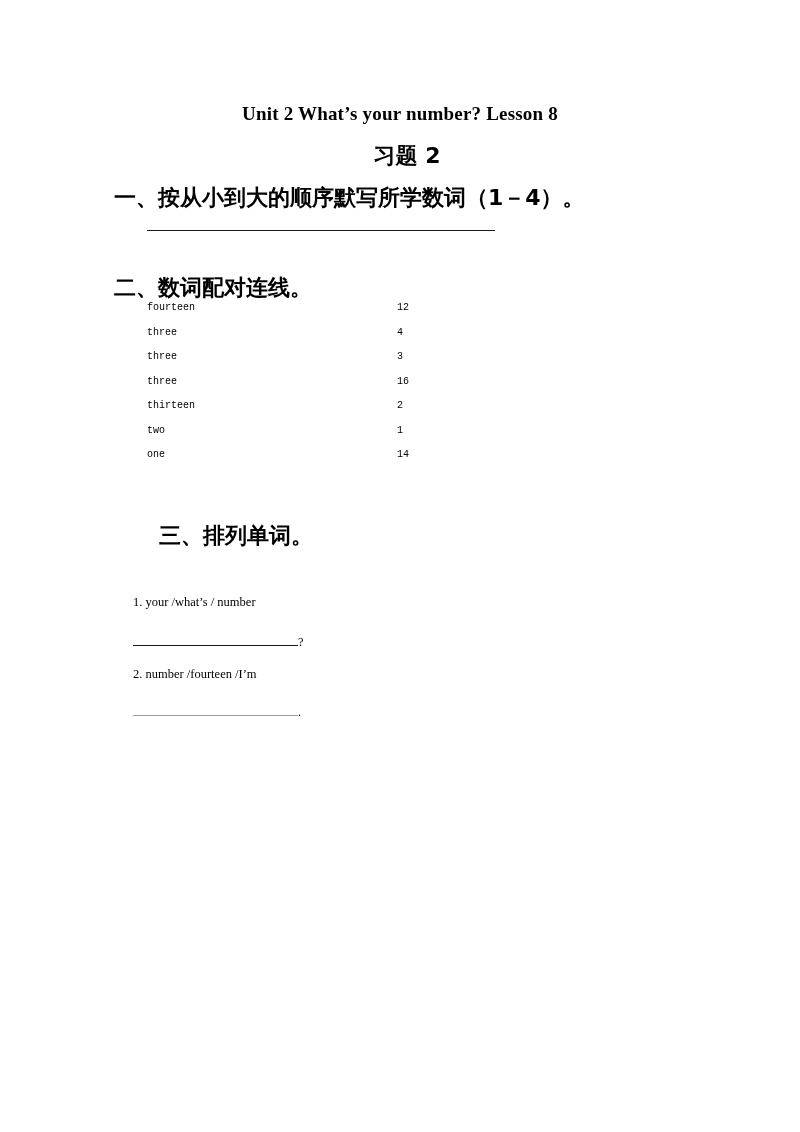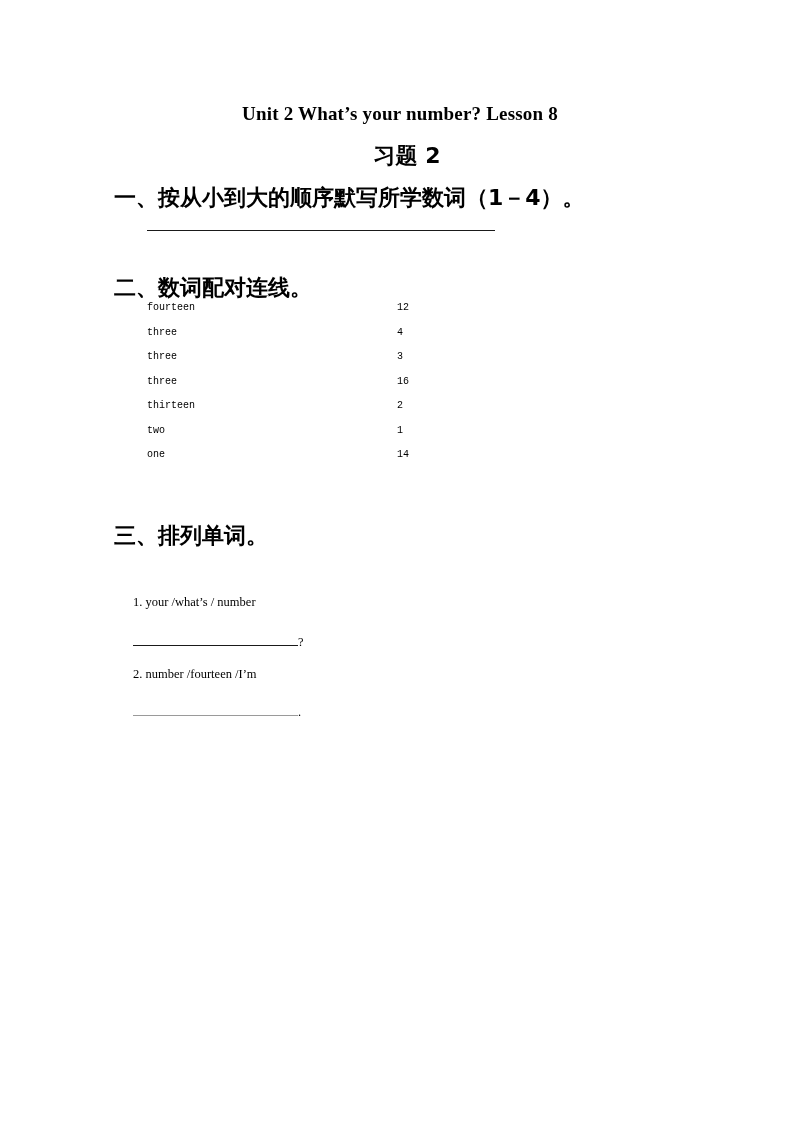--- a/index.html
+++ b/index.html
@@ -51,21 +51,21 @@
   .section-heading {
     position: absolute;
     left: 114px;
     font-size: 22px;
     font-weight: bold;
     font-family: "DejaVu Sans", "Liberation Sans", sans-serif;
     white-space: nowrap;
   }
   #sec1-heading { top: 183px; }
   #sec2-heading { top: 261px; margin-top: 12px; }
-  #sec3-heading { top: 521px; }
+  #sec3-heading { top: 521px; margin-left: 45px; }
 
   
   .answer-rule {
     position: absolute;
     left: 147px;
     top: 230px;
     width: 348px;
     height: 0;
     border-top: 1px solid #1a1a1a;
   }

